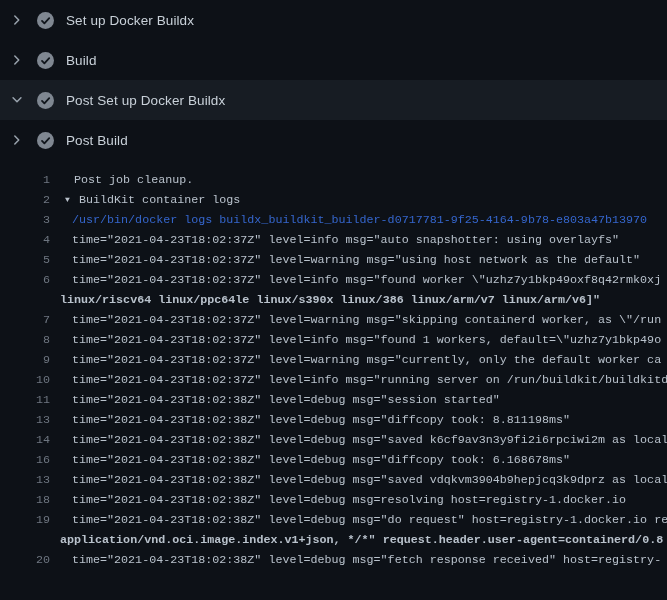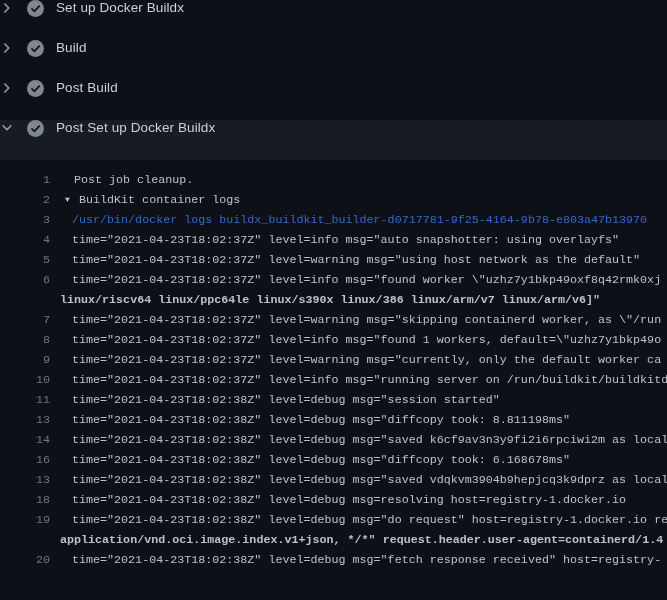--- a/index.html
+++ b/index.html
@@ -7,21 +7,22 @@
   body {
     background: var(--bg, #0d1117);
     font-family: "Liberation Sans", sans-serif;
   }
 
   
   .steps { width: 667px; }
   .step-row {
     height: 40px;
     display: flex;
-    align-items: flex-start;
+    align-items: center;
+    padding-left: 10px;
     cursor: pointer;
   }
   .step-row.expanded { background: var(--highlight, #171c23); }
   .chev { width: 14px; height: 16px; flex: 0 0 14px; display: flex; align-items: center; }
   .status { margin-left: 13px; width: 17px; height: 17px; flex: 0 0 17px; }
   .step-title {
     margin-left: 12px;
     font-size: 13.5px;
     color: var(--title, #c9d1d9);
     letter-spacing: 0.1px;
@@ -93,48 +94,48 @@
     </span>
     <span class="status">
       <svg width="17" height="17" viewBox="0 0 17 17">
         <circle cx="8.5" cy="8.5" r="8.5" fill="#7f8791"></circle>
         <path d="M5 8.9 l2.4 2.4 L12.2 6.2" fill="none" stroke-width="1.8" stroke-linecap="round" stroke-linejoin="round" stroke="#10151b"></path>
       </svg>
     </span>
     <span class="step-title">Build</span>
   </div>
 
+  <div class="step-row expanded">
+    <span class="chev">
+      <svg width="14" height="14" viewBox="0 0 16 16">
+          <path d="M3.5 5.5 L8 10 L12.5 5.5" fill="none" stroke="#9aa4ae" stroke-width="1.7" stroke-linecap="round" stroke-linejoin="round"></path>
+        </svg>
+    </span>
+    <span class="status">
+      <svg width="17" height="17" viewBox="0 0 17 17">
+        <circle cx="8.5" cy="8.5" r="8.5" fill="#7f8791"></circle>
+        <path d="M5 8.9 l2.4 2.4 L12.2 6.2" fill="none" stroke-width="1.8" stroke-linecap="round" stroke-linejoin="round" stroke="#10151b"></path>
+      </svg>
+    </span>
+    <span class="step-title">Post Set up Docker Buildx</span>
+  </div>
+
   <div class="step-row">
     <span class="chev">
       <svg width="14" height="14" viewBox="0 0 16 16">
           <path d="M5.5 3.5 L10 8 L5.5 12.5" fill="none" stroke="#9aa4ae" stroke-width="1.7" stroke-linecap="round" stroke-linejoin="round"></path>
         </svg>
     </span>
     <span class="status">
       <svg width="17" height="17" viewBox="0 0 17 17">
         <circle cx="8.5" cy="8.5" r="8.5" fill="#7f8791"></circle>
         <path d="M5 8.9 l2.4 2.4 L12.2 6.2" fill="none" stroke-width="1.8" stroke-linecap="round" stroke-linejoin="round" stroke="#10151b"></path>
       </svg>
     </span>
     <span class="step-title">Post Build</span>
-  </div>
-
-  <div class="step-row expanded">
-    <span class="chev">
-      <svg width="14" height="14" viewBox="0 0 16 16">
-          <path d="M3.5 5.5 L8 10 L12.5 5.5" fill="none" stroke="#9aa4ae" stroke-width="1.7" stroke-linecap="round" stroke-linejoin="round"></path>
-        </svg>
-    </span>
-    <span class="status">
-      <svg width="17" height="17" viewBox="0 0 17 17">
-        <circle cx="8.5" cy="8.5" r="8.5" fill="#7f8791"></circle>
-        <path d="M5 8.9 l2.4 2.4 L12.2 6.2" fill="none" stroke-width="1.8" stroke-linecap="round" stroke-linejoin="round" stroke="#10151b"></path>
-      </svg>
-    </span>
-    <span class="step-title">Post Set up Docker Buildx</span>
   </div>
 </div>
 <div class="log">
   <div class="log-row indent-l0">
     <a class="ln">1</a>
     <span class="txt">Post job cleanup.</span>
   </div>
 
   <div class="log-row indent-l0 group">
     <a class="ln">2</a>
@@ -218,20 +219,20 @@
     <span class="txt">time="2021-04-23T18:02:38Z" level=debug msg=resolving host=registry-1.docker.io</span>
   </div>
 
   <div class="log-row indent-l1">
     <a class="ln">19</a>
     <span class="txt">time="2021-04-23T18:02:38Z" level=debug msg="do request" host=registry-1.docker.io re</span>
   </div>
 
   <div class="log-row indent-wrap">
     <a class="ln"></a>
-    <span class="txt">application/vnd.oci.image.index.v1+json, */*" request.header.user-agent=containerd/1.4</span>
+    <span class="txt">application/vnd.oci.image.index.v1+json, */*" request.header.user-agent=containerd/0.8</span>
   </div>
 
   <div class="log-row indent-l1">
     <a class="ln">20</a>
     <span class="txt">time="2021-04-23T18:02:38Z" level=debug msg="fetch response received" host=registry-</span>
   </div>
 </div>
 
 </body></html>

